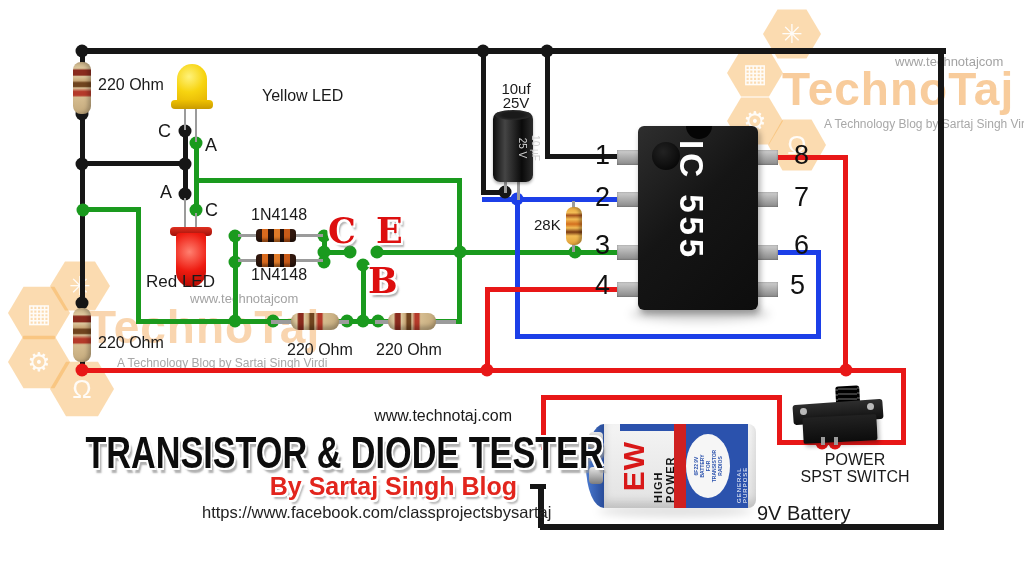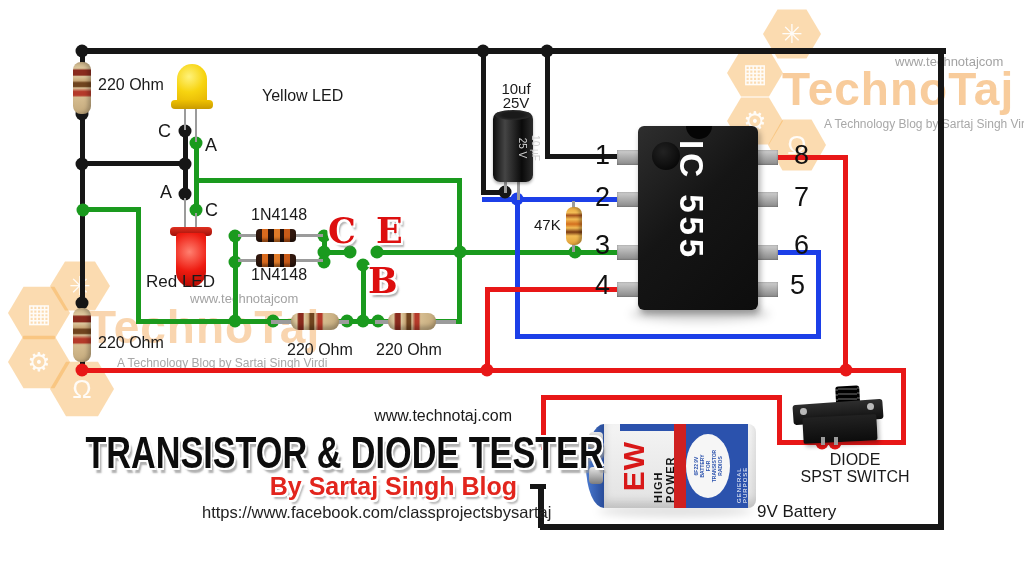--- a/index.html
+++ b/index.html
@@ -302,27 +302,27 @@
   <div class="lbl" style="left:160px;top:182px;font-size:18px;">A</div>
   <div class="lbl" style="left:205px;top:200px;font-size:18px;">C</div>
   <div class="lbl" style="left:251px;top:206px;">1N4148</div>
   <div class="lbl" style="left:251px;top:266px;">1N4148</div>
   <div class="lbl" style="left:146px;top:272px;font-size:17px;">Red LED</div>
   <div class="lbl" style="left:98px;top:334px;">220 Ohm</div>
   <div class="lbl" style="left:287px;top:341px;">220 Ohm</div>
   <div class="lbl" style="left:376px;top:341px;">220 Ohm</div>
   <div class="lbl" style="left:495px;top:80px;width:42px;text-align:center;font-size:15px;">10uf</div>
   <div class="lbl" style="left:495px;top:94px;width:42px;text-align:center;font-size:15px;">25V</div>
-  <div class="lbl" style="left:534px;top:216px;font-size:15px;">47K</div>
+  <div class="lbl" style="left:534px;top:216px;font-size:15px;">28K</div>
   <div class="tp" style="left:328px;top:210px;">C</div>
   <div class="tp" style="left:376px;top:210px;">E</div>
   <div class="tp" style="left:368px;top:260px;">B</div>
-  <div class="lbl" style="left:795px;top:451px;width:120px;text-align:center;">DIODE</div>
+  <div class="lbl" style="left:795px;top:451px;width:120px;text-align:center;">POWER</div>
   <div class="lbl" style="left:795px;top:468px;width:120px;text-align:center;">SPST SWITCH</div>
-  <div class="lbl" style="left:757px;top:502px;font-size:17px;">9V Battery</div>
+  <div class="lbl" style="left:757px;top:502px;font-size:20px;">9V Battery</div>
 
   <div>
     <div class="lbl" style="left:340px;top:407px;width:172px;text-align:right;font-size:16px;">www.technotaj.com</div>
     <div class="abs" style="left:19px;top:427px;width:554px;text-align:center;transform:scaleX(.76);transform-origin:50% 50%;
          font-size:45px;font-weight:bold;color:#0d0d0d;letter-spacing:0;white-space:nowrap;
          text-shadow:-2px -2px 0 #fff,2px -2px 0 #fff,-2px 2px 0 #fff,2px 2px 0 #fff,4px 5px 2px rgba(150,150,150,.75);">TRANSISTOR &amp; DIODE TESTER</div>
     <div class="abs" style="left:240px;top:472px;width:277px;text-align:right;font-size:25px;font-weight:bold;color:#e2251d;
          text-shadow:-2px -2px 0 #fff,2px -2px 0 #fff,-2px 2px 0 #fff,2px 2px 0 #fff,3px 4px 2px rgba(150,150,150,.7);">By Sartaj Singh Blog</div>
     <div class="lbl" style="left:202px;top:503px;font-size:16.5px;color:#222;">https://www.facebook.com/classprojectsbysartaj</div>
   </div>

